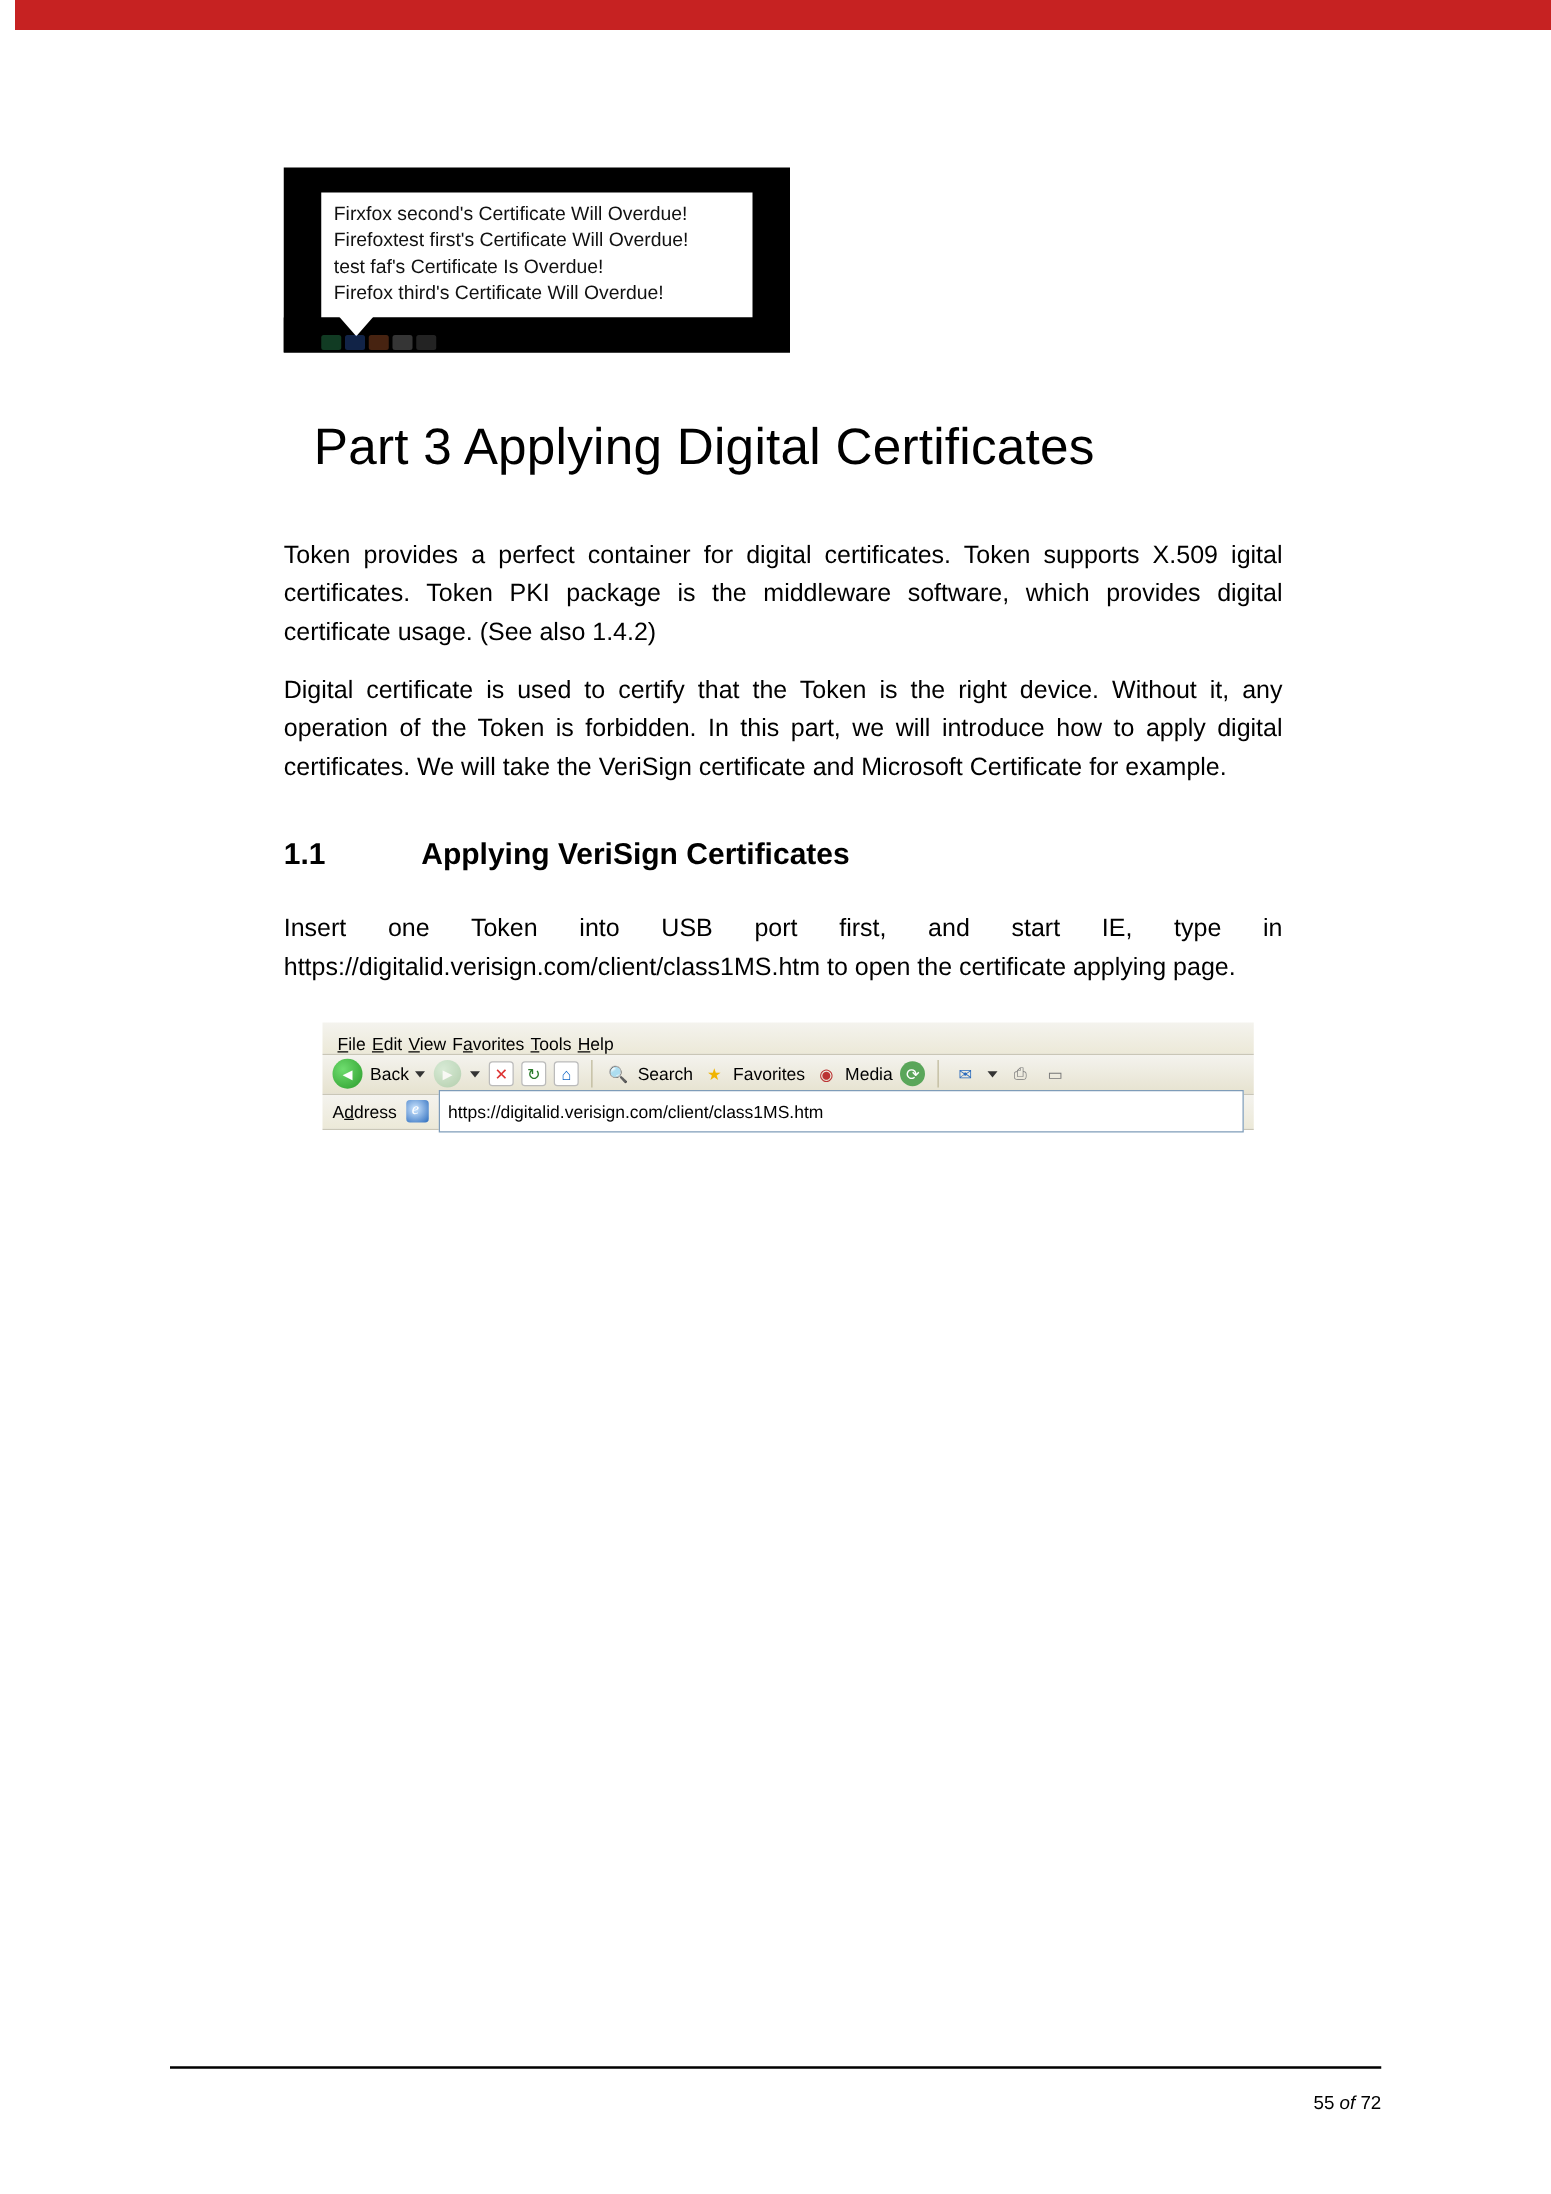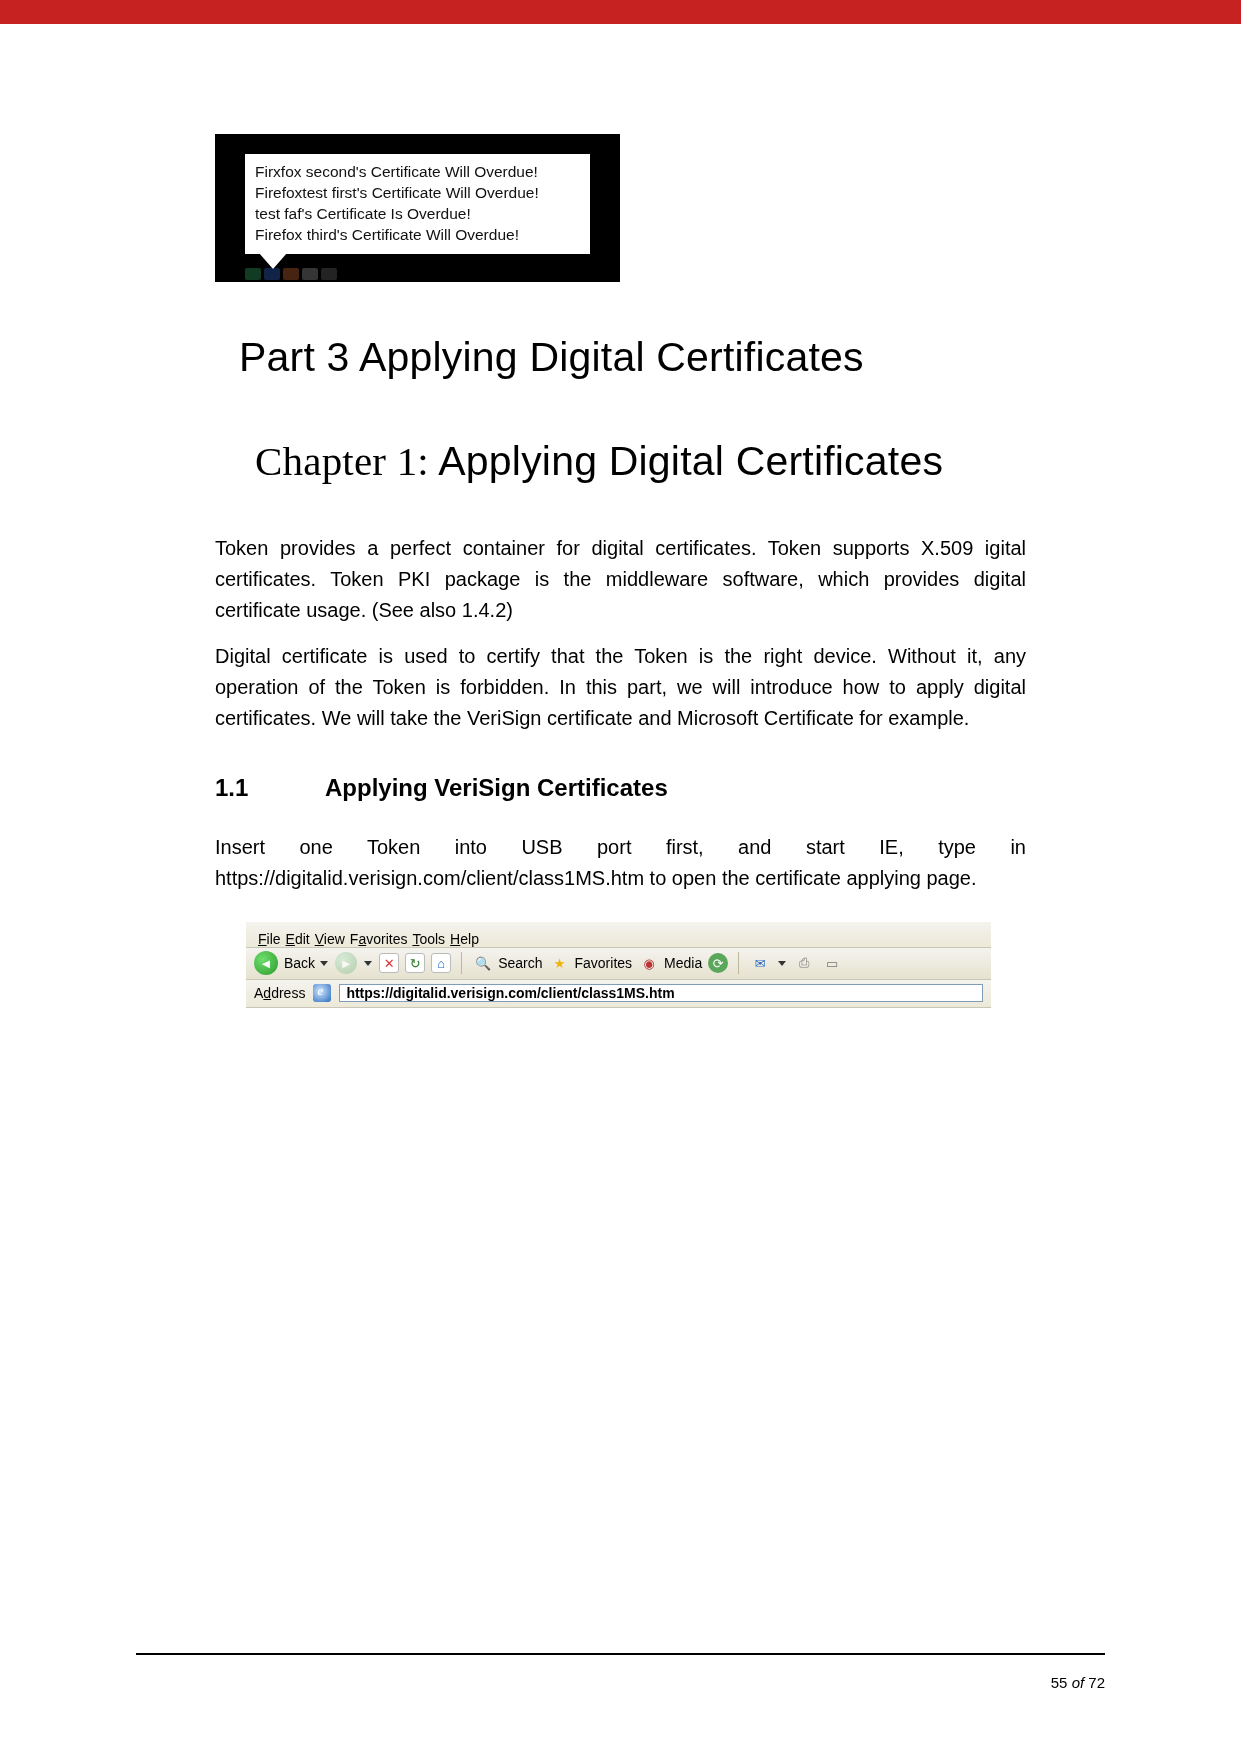--- a/index.html
+++ b/index.html
@@ -4,20 +4,21 @@
 <style>
   * { box-sizing: border-box; margin: 0; padding: 0; }
   html, body { width: 1241px; background: #fff; }
   .page {
     width: 1241px;
     min-height: 1755px;
     background: #fff;
     position: relative;
     font-family: Arial, Helvetica, sans-serif;
     color: #000;
+    padding-left: 12px;
   }
   .top-red-bar { height: 24px; background: #c62222; width: 100%; }
   .content {
     padding: 110px 215px 0 215px;
   }
 
   
   .tooltip-outer {
     width: 405px;
     background: #000;
@@ -155,22 +156,22 @@
   .ie-addr .ieicon {
     width:18px;height:18px;
     background: radial-gradient(circle at 40% 40%, #cfe7ff, #2a6bbd);
     border-radius:3px;
     position:relative;
   }
   .ie-addr .ieicon::after{
     content:"e"; position:absolute; left:4px; top:-1px; font-size:13px; color:#fff; font-family:Georgia, serif; font-style:italic;
   }
   .ie-addr .url {
-    background:#fff; border:1px solid #7f9db9; height:18px; flex:1;
-    display:flex; align-items:center; padding:0 6px; font-size:14px;font-weight:bold;
+    background:#fff; border:1px solid #7f9db9; height:34px; flex:1;
+    display:flex; align-items:center; padding:0 6px; font-size:14px;
   }
   .ie-blank { height: 14px; background:#fff; }
 
   
   .footer-rule {
     position: absolute;
     left: 136px; right: 136px;
     bottom: 100px;
     height: 0;
     border-top: 2px solid #000;
@@ -204,23 +205,20 @@
           <span></span>
           <span></span>
           <span></span>
           <span></span>
         </div>
       </div>
     </div>
 
     <h1 class="part-title">Part 3 Applying Digital Certificates</h1>
 
-    <h1 class="chapter-title">
-      <span class="serif">Chapter 1:</span><span> Applying Digital Certificates</span>
-    </h1>
 
     <p class="body-p">Token provides a perfect container for digital certificates. Token supports X.509 igital certificates. Token PKI package is the middleware software, which provides digital certificate usage. (See also 1.4.2)</p>
     <p class="body-p">Digital certificate is used to certify that the Token is the right device. Without it, any operation of the Token is forbidden. In this part, we will introduce how to apply digital certificates. We will take the VeriSign certificate and Microsoft Certificate for example.</p>
 
     <h2 class="sec">
       <span class="num">1.1</span><span>Applying VeriSign Certificates</span>
     </h2>
 
     <p class="body-p after-h2">Insert one Token into USB port first, and start IE, type in https://digitalid.verisign.com/client/class1MS.htm to open the certificate applying page.</p>
 

